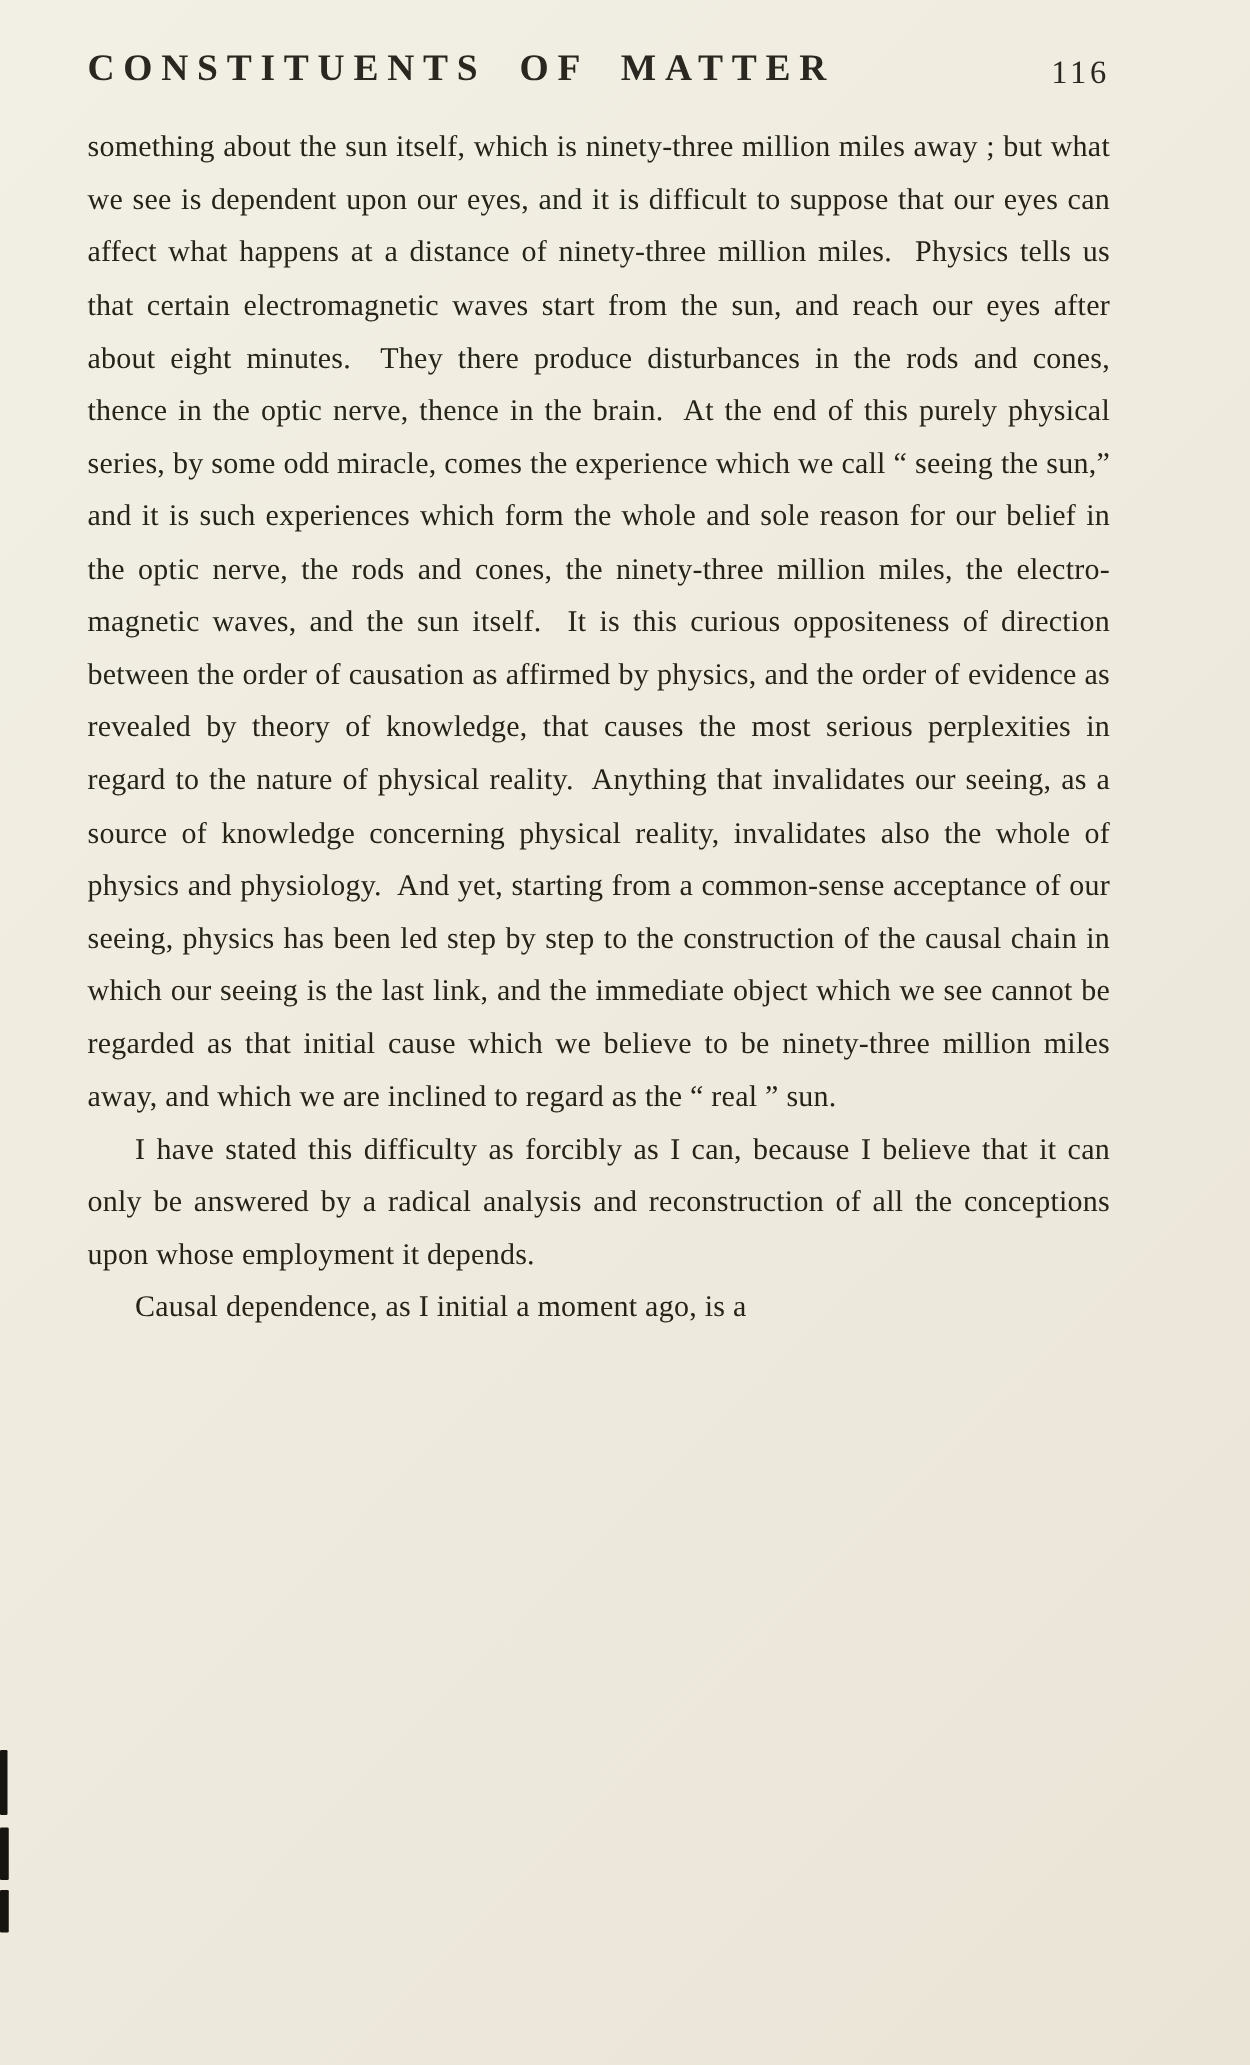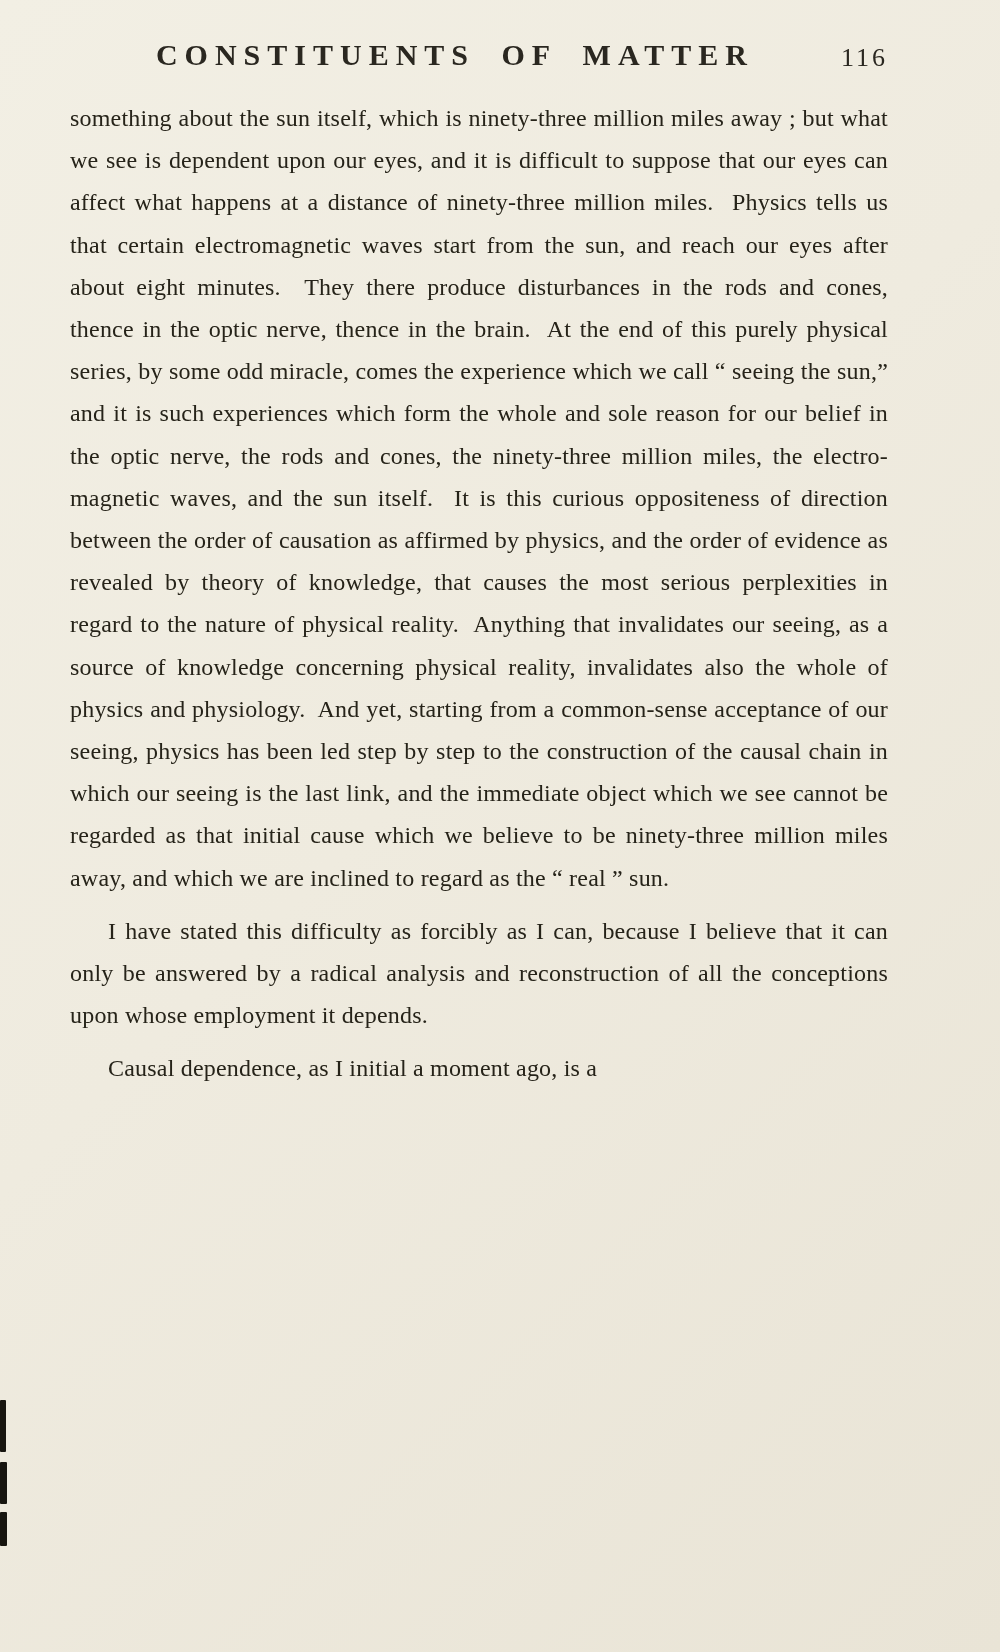--- a/index.html
+++ b/index.html
@@ -23,21 +23,20 @@
       position: absolute;
       top: 38px;
       left: 70px;
       right: 70px;
       height: 46px;
     }
     .header-title {
       position: absolute;
       left: 0;
       right: 90px;
-      text-align: center;
       font-size: 30px;
       font-weight: 700;
       letter-spacing: 7px;
       word-spacing: 12px;
       color: #2a2720;
       white-space: nowrap;
     }
     .page-number {
       position: absolute;
       right: 42px;
@@ -56,21 +55,20 @@
       color: #262319;
       text-align: justify;
       letter-spacing: 0.2px;
     }
     .page-body p {
       margin: 0;
       white-space: pre-wrap;
     }
     .page-body p.indent {
       text-indent: 38px;
-      margin-top: 11px;
     }
     .scan-artifact {
       position: absolute;
       left: 0;
       background: #17150f;
       border-radius: 1px;
     }
     .artifact-1 { top: 1400px; width: 6px; height: 52px; }
     .artifact-2 { top: 1462px; width: 7px; height: 42px; }
     .artifact-3 { top: 1512px; width: 7px; height: 34px; }

